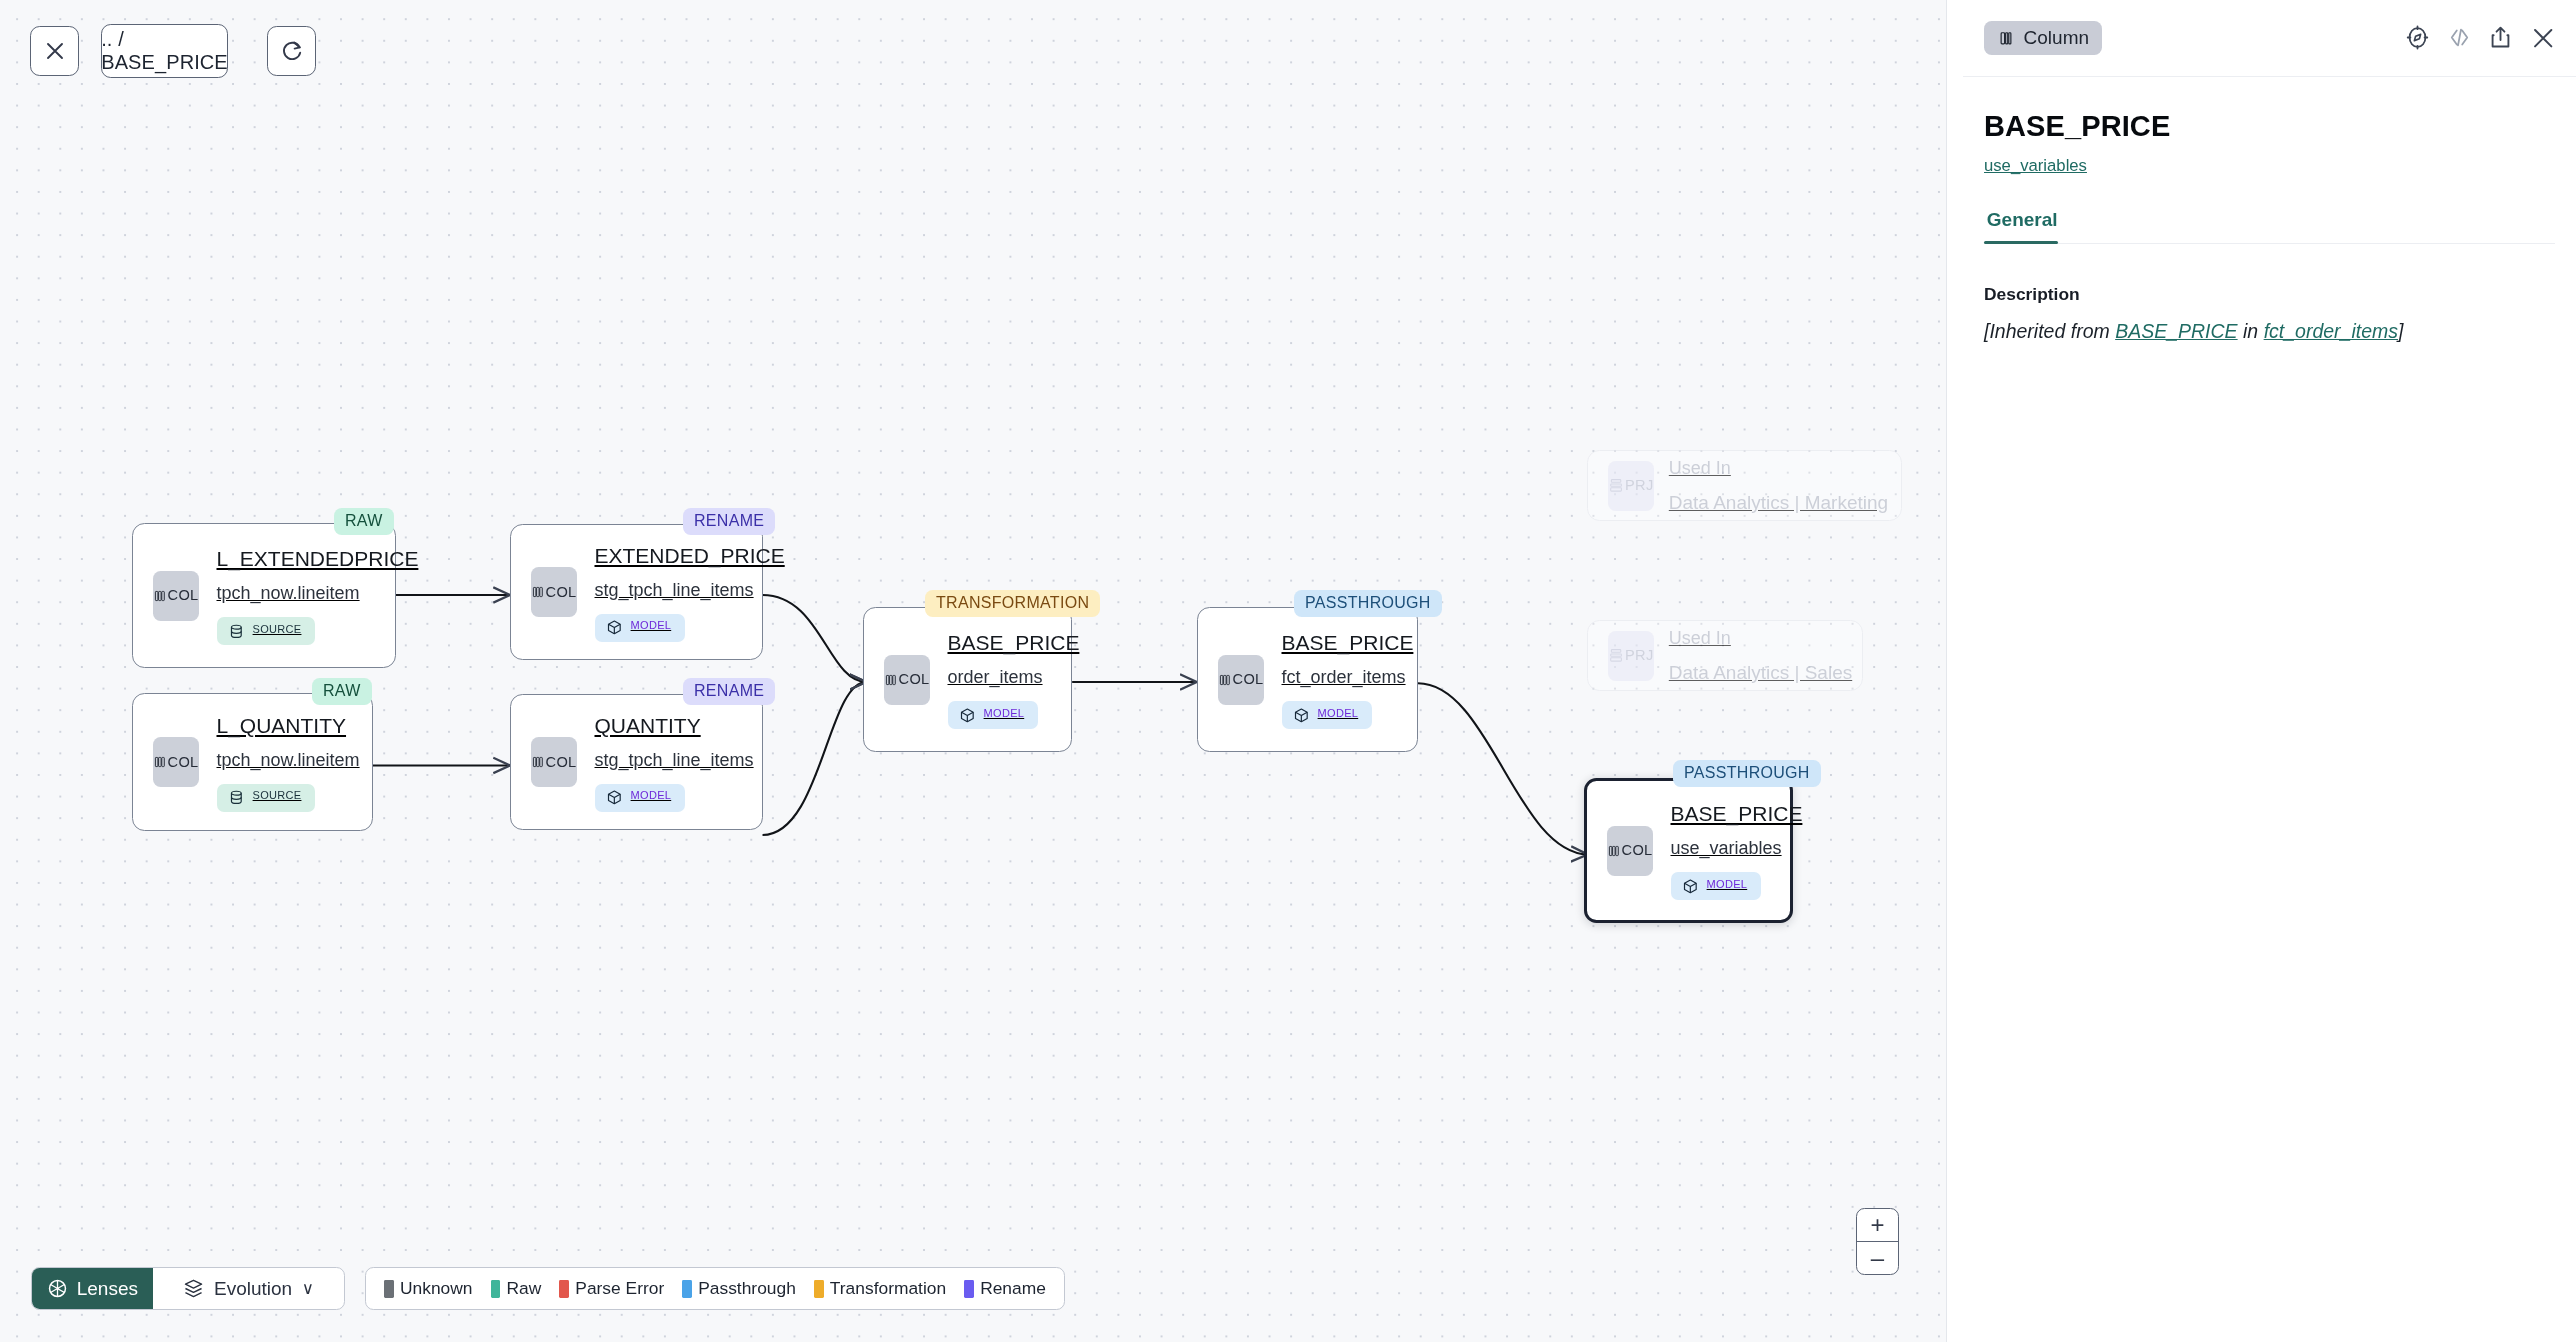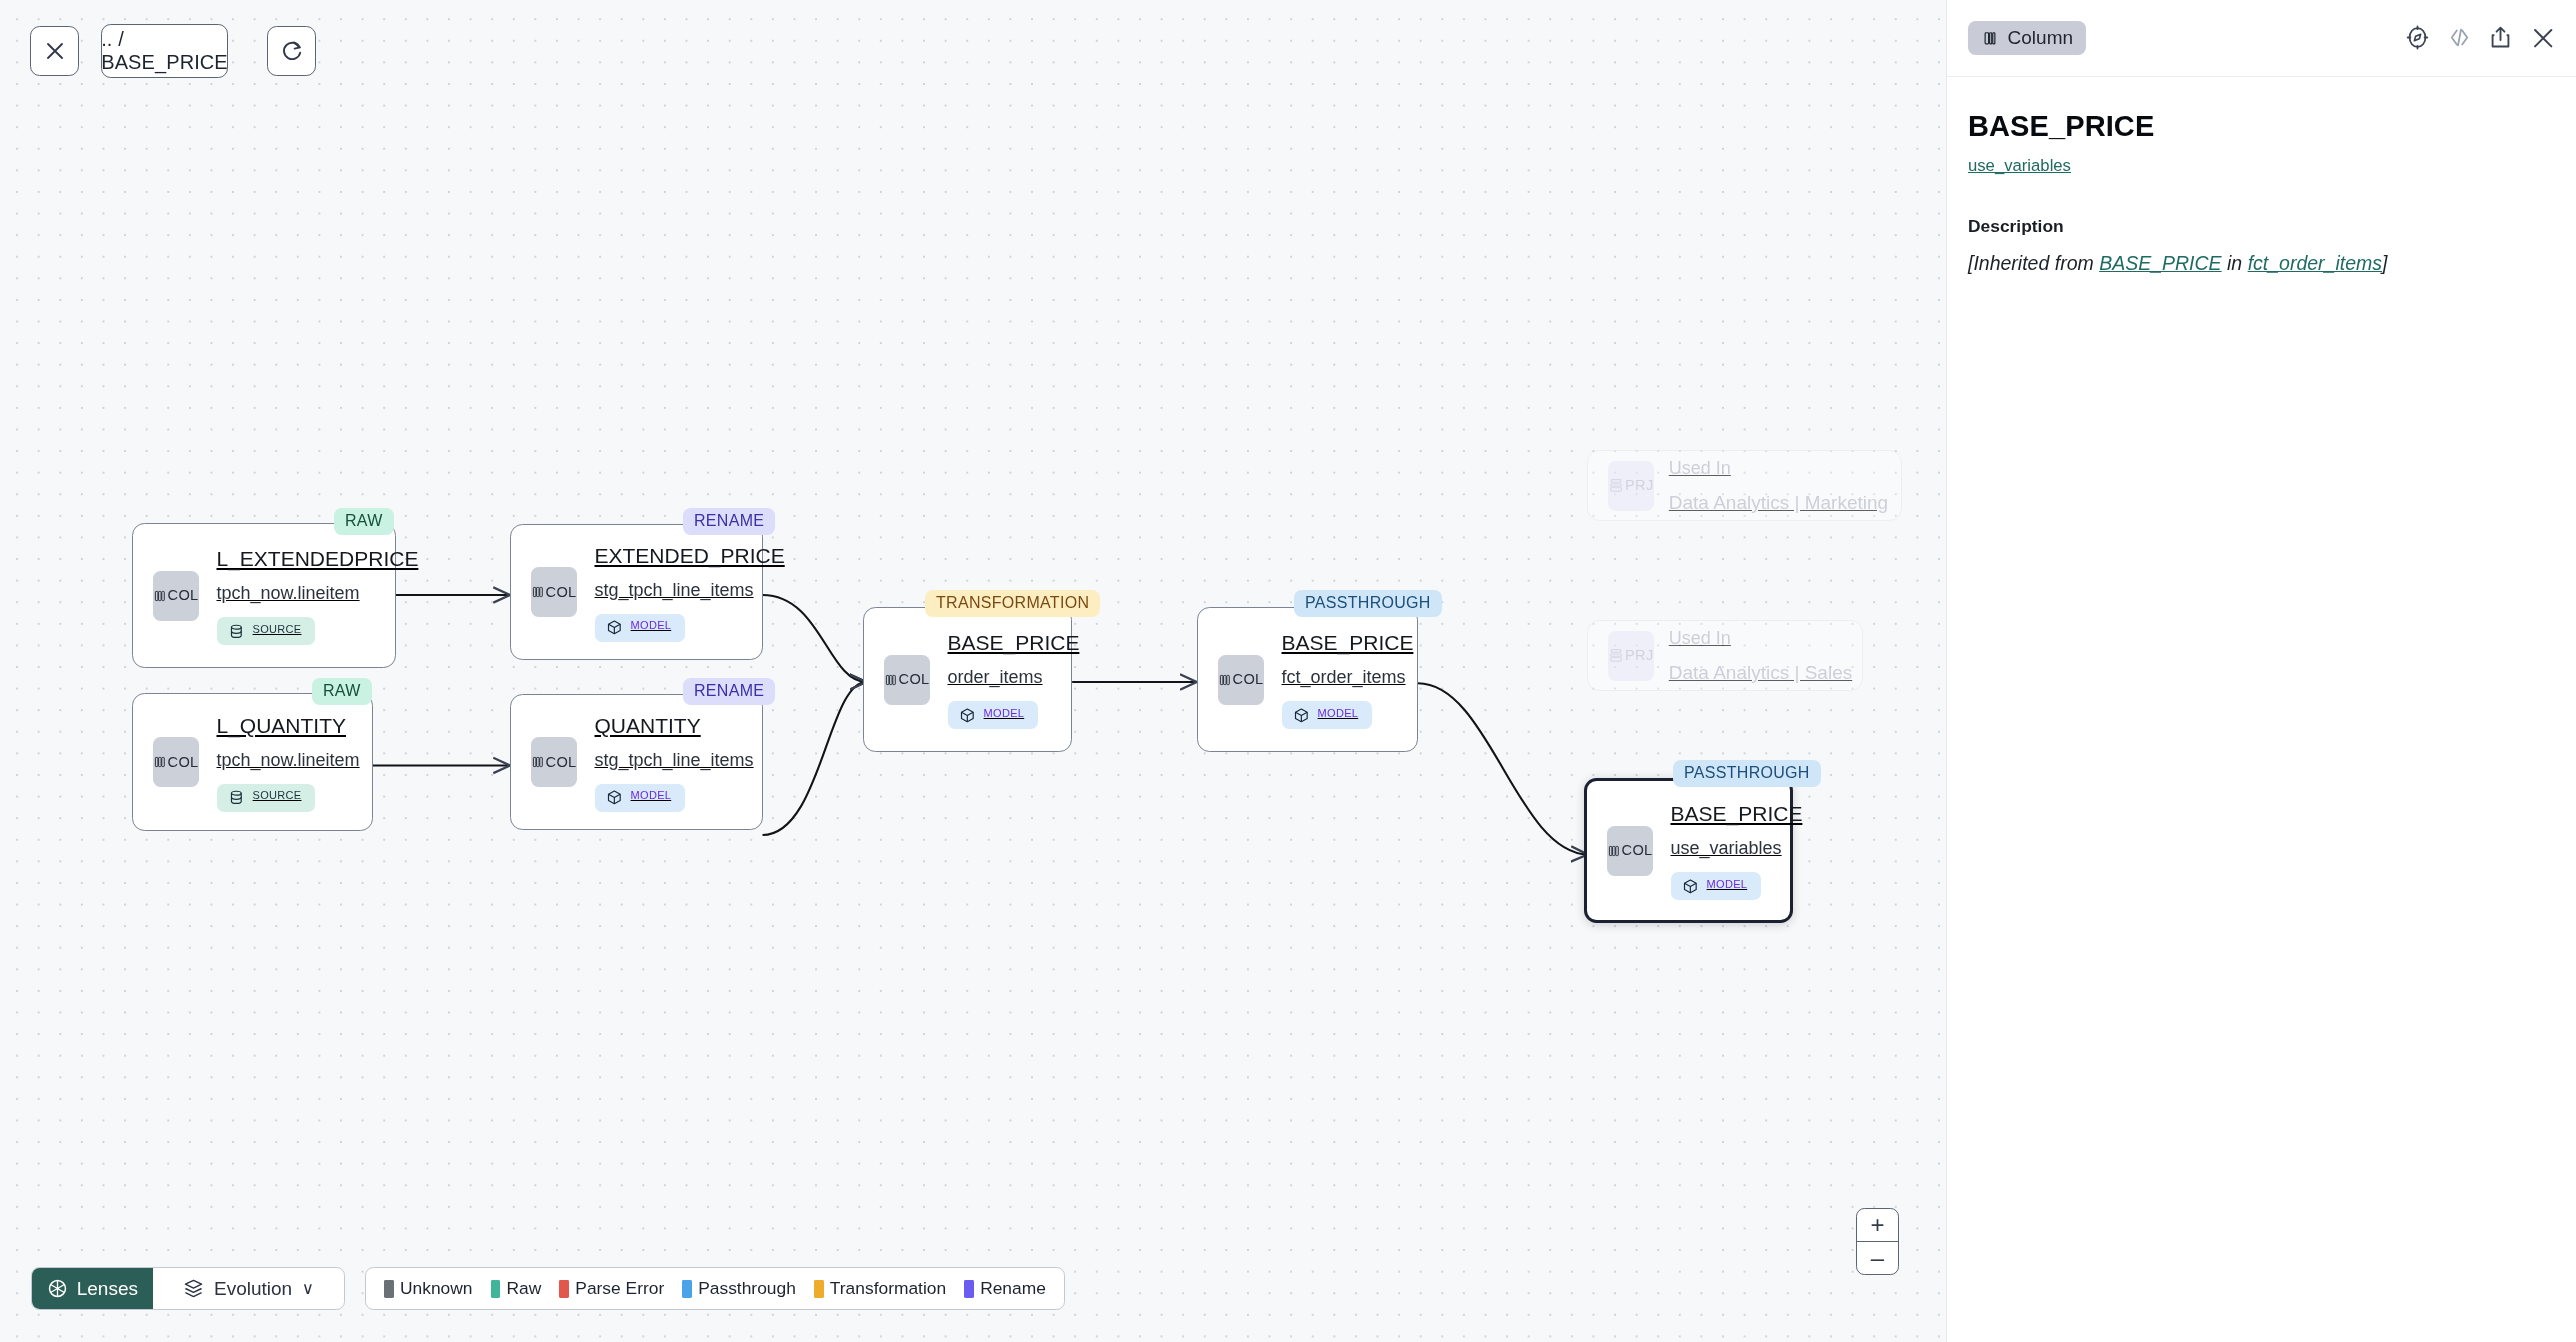--- a/index.html
+++ b/index.html
@@ -140,20 +140,21 @@
   }
   .lg-item { display: flex; align-items: center; gap: 6.3px; white-space: nowrap; }
   .lg-sw { width: 9.7px; height: 18px; border-radius: 1.4px; display: inline-block; }
 
   
   #panel {
     position: absolute; left: 1946px; top: 0;
     width: 630px; height: 1343px;
     background: #ffffff;
     border-left: 0.7px solid #e4e7ec;
+    padding-left: 16px;
   }
   #panel-head {
     height: 77px; display: flex; align-items: center;
     padding: 0 19.5px 0 21px;
     border-bottom: 1.4px solid #eceef2;
   }
   #type-chip {
     display: flex; align-items: center; gap: 8.4px;
     background: #c9ccd6; color: #1e242f;
     border-radius: 7.7px; padding: 6.3px 13.2px;
@@ -497,20 +498,23 @@
         <svg width="26.4" height="26.4" viewBox="0 0 24 24">
           <path d="M4.6 4.6 L19.4 19.4 M19.4 4.6 L4.6 19.4" stroke="#3c4453" stroke-width="1.8" fill="none" stroke-linecap="round"></path>
         </svg>
       </div>
     </div>
 
     <div id="panel-body">
       <div id="col-title">BASE_PRICE</div>
       <a id="col-model-link" href="#">use_variables</a>
 
+      <div id="tabs">
+        <div class="tab active">General</div>
+      </div>
 
       <div id="desc-label">Description</div>
       <div id="desc-inherit">
         <span>[Inherited from </span><a href="#">BASE_PRICE</a><span> in </span><a href="#">fct_order_items</a><span>]</span>
       </div>
     </div>
   </div>
 
 </div>
 

